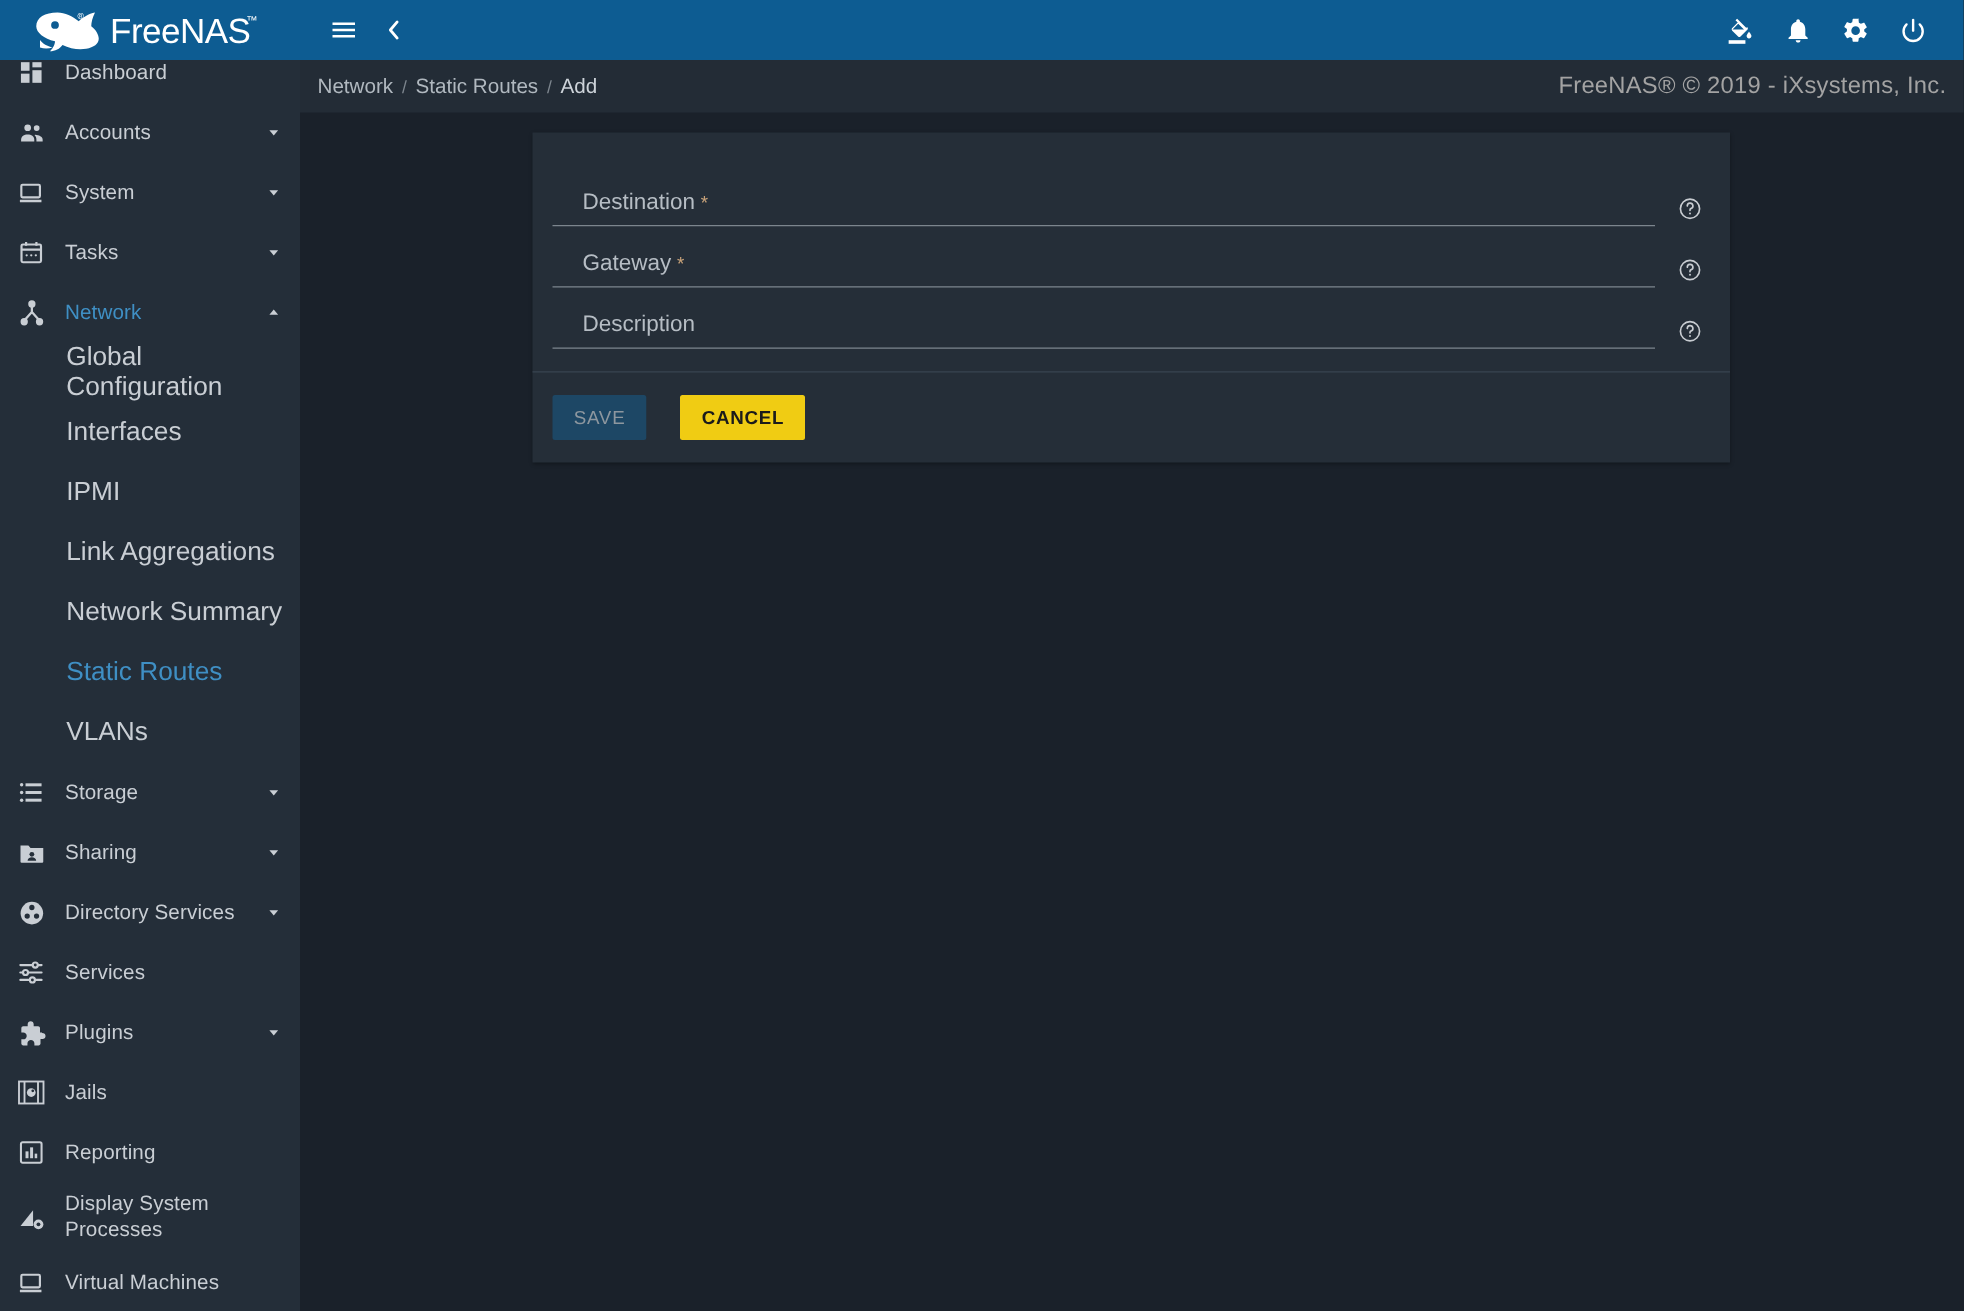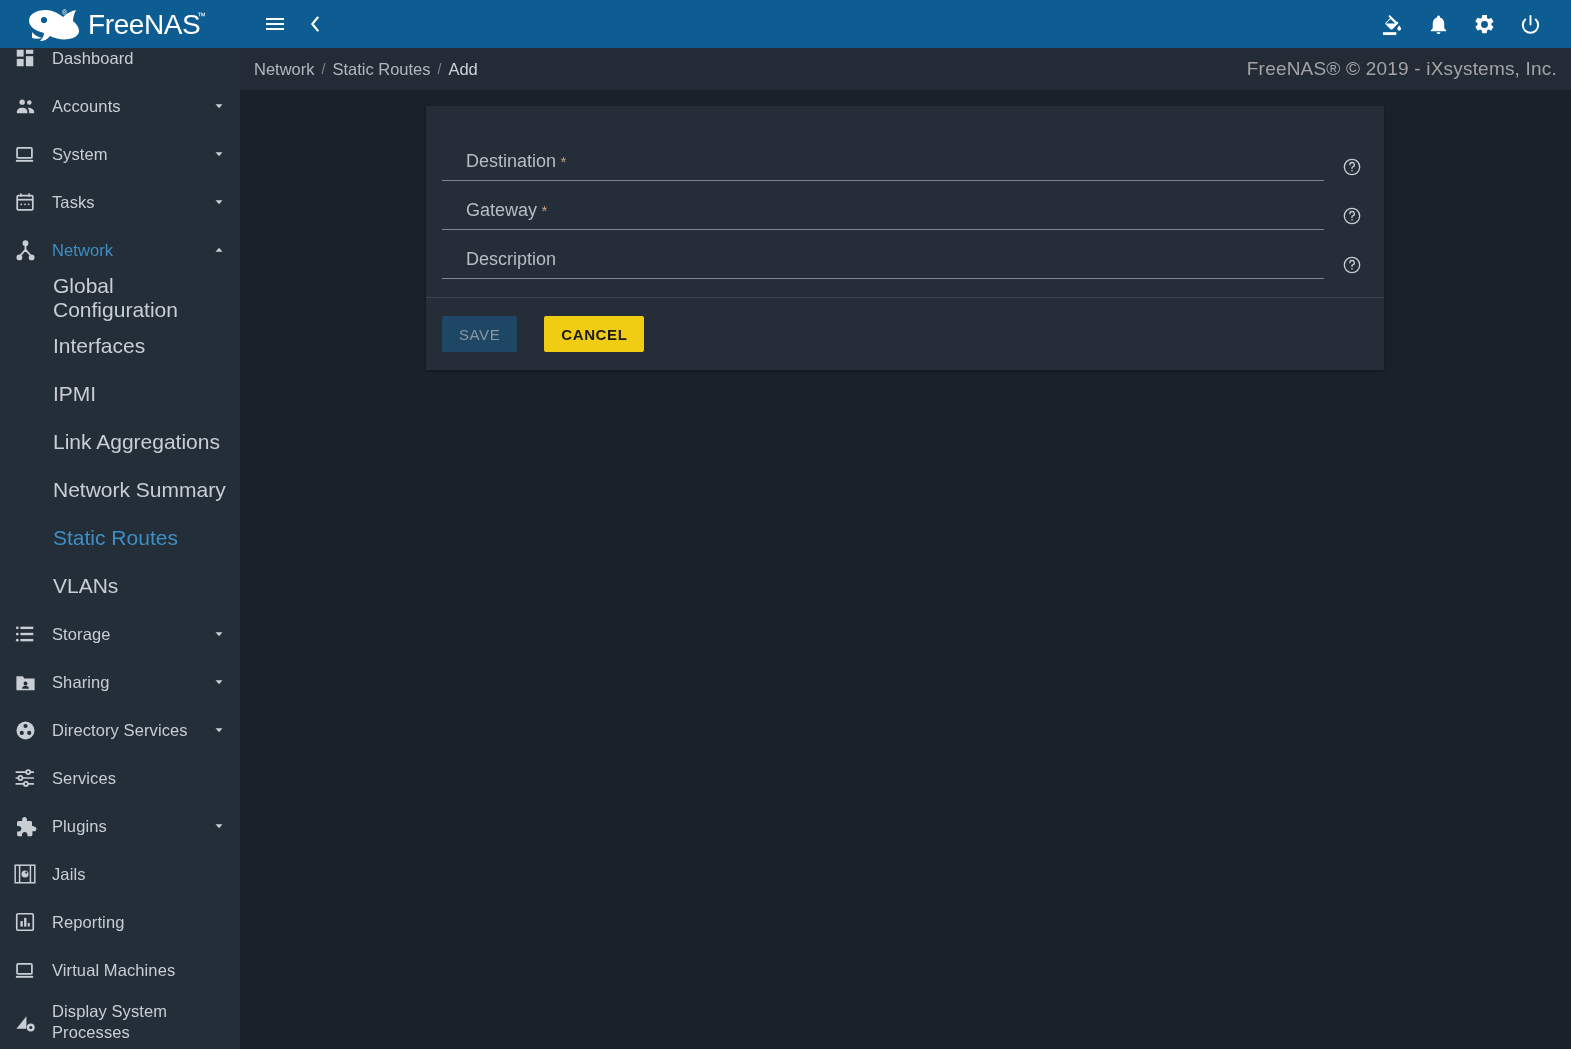--- a/index.html
+++ b/index.html
@@ -413,39 +413,39 @@
       <svg width="22" height="22" viewBox="0 0 24 24">
         <rect x="3" y="3" width="18" height="18" rx="1.5" fill="none" stroke="#c9ced4" stroke-width="1.8"></rect>
         <rect x="7" y="11" width="2.6" height="6" fill="#c9ced4"></rect>
         <rect x="11" y="7.5" width="2.6" height="9.5" fill="#c9ced4"></rect>
         <rect x="15" y="13" width="2.2" height="4" fill="#c9ced4"></rect>
       </svg>
     </span>
     <span class="label">Reporting</span>
   </div>
 
-  <div class="nav-item">
-    <span class="ico">
-      <svg width="23" height="23" viewBox="0 0 24 24" fill="none" stroke="#c9ced4" stroke-width="1.8">
-        <rect x="3.2" y="5" width="15.5" height="10.5" rx="1"></rect>
-        <line x1="2" y1="18.6" x2="20" y2="18.6" stroke-width="2"></line>
-      </svg>
-    </span>
-    <span class="label">Virtual Machines</span>
-  </div>
-
   <div class="nav-item multiline">
     <span class="ico">
       <svg width="23" height="23" viewBox="0 0 24 24">
         <path d="M2.5 18.5 13 5.5v13z" fill="#c9ced4"></path>
         <circle cx="17.5" cy="17.2" r="4.1" fill="#c9ced4"></circle>
         <circle cx="17.5" cy="17.2" r="1.6" fill="#242e39"></circle>
       </svg>
     </span>
     <span class="label">Display System Processes</span>
+  </div>
+
+  <div class="nav-item">
+    <span class="ico">
+      <svg width="23" height="23" viewBox="0 0 24 24" fill="none" stroke="#c9ced4" stroke-width="1.8">
+        <rect x="3.2" y="5" width="15.5" height="10.5" rx="1"></rect>
+        <line x1="2" y1="18.6" x2="20" y2="18.6" stroke-width="2"></line>
+      </svg>
+    </span>
+    <span class="label">Virtual Machines</span>
   </div>
 
 </div>
 
 <div class="content">
 
   <div class="card">
 
     <div class="card-body">
 

